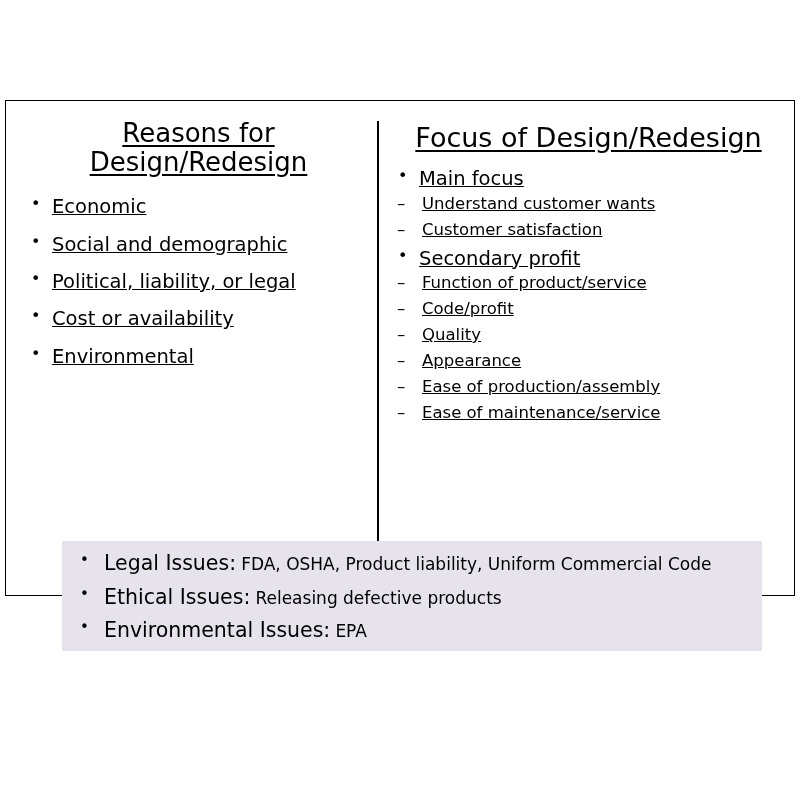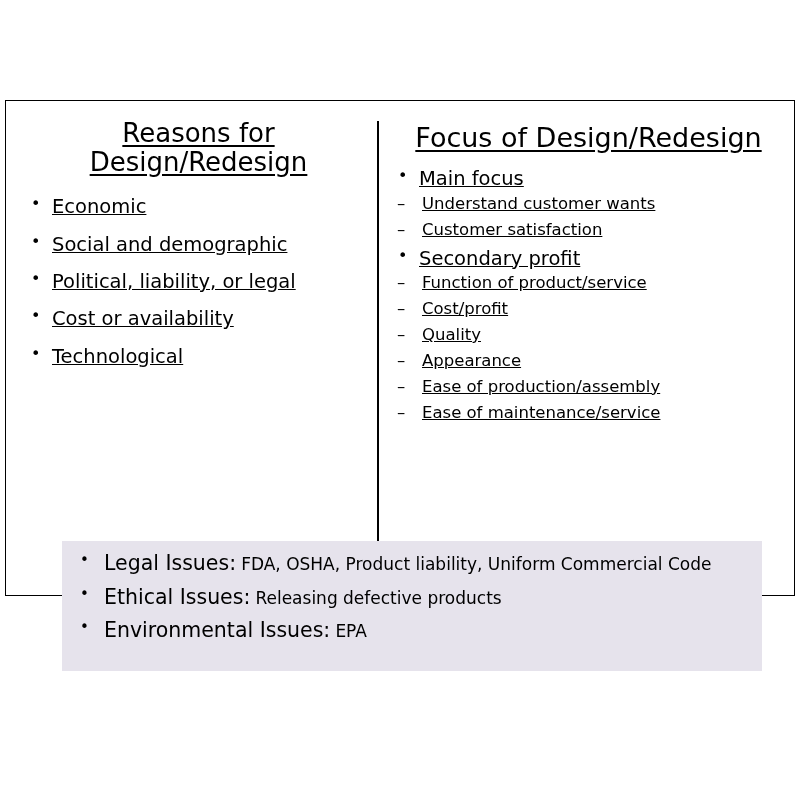--- a/index.html
+++ b/index.html
@@ -122,21 +122,21 @@
     left: 6px;
     top: 0;
   }
 
   .bottom-box {
     position: absolute;
     left: 56px;
     top: 440px;
     width: 700px;
     background: #e6e3ec;
-    padding: 10px 10px 28px 10px;
+    padding: 10px 10px 8px 10px;
     box-sizing: border-box;
   }
 
   ul.bottom-list {
     list-style: none;
     margin: 0;
     padding: 0;
   }
   ul.bottom-list > li {
     position: relative;
@@ -170,36 +170,36 @@
 
     <div class="divider"></div>
 
     <div class="col-left">
       <h2 class="col-title"><span>Reasons for Design/Redesign</span></h2>
       <ul class="lvl1">
         <li class="bullet">Economic</li>
         <li class="bullet">Social and demographic</li>
         <li class="bullet">Political, liability, or legal</li>
         <li class="bullet">Cost or availability</li>
-        <li class="bullet">Technological</li>
+        <li class="bullet">Environmental</li>
       </ul>
     </div>
 
     <div class="col-right">
       <h2 class="col-title right"><span>Focus of Design/Redesign</span></h2>
       <ul class="lvl1">
         <li class="bullet">Main focus</li>
         <ul class="lvl2">
           <li>Understand customer wants</li>
           <li>Customer satisfaction</li>
         </ul>
         <li class="bullet">Secondary profit</li>
         <ul class="lvl2">
           <li>Function of product/service</li>
-          <li>Cost/profit</li>
+          <li>Code/profit</li>
           <li>Quality</li>
           <li>Appearance</li>
           <li>Ease of production/assembly</li>
           <li>Ease of maintenance/service</li>
         </ul>
       </ul>
     </div>
 
   </div>
 

